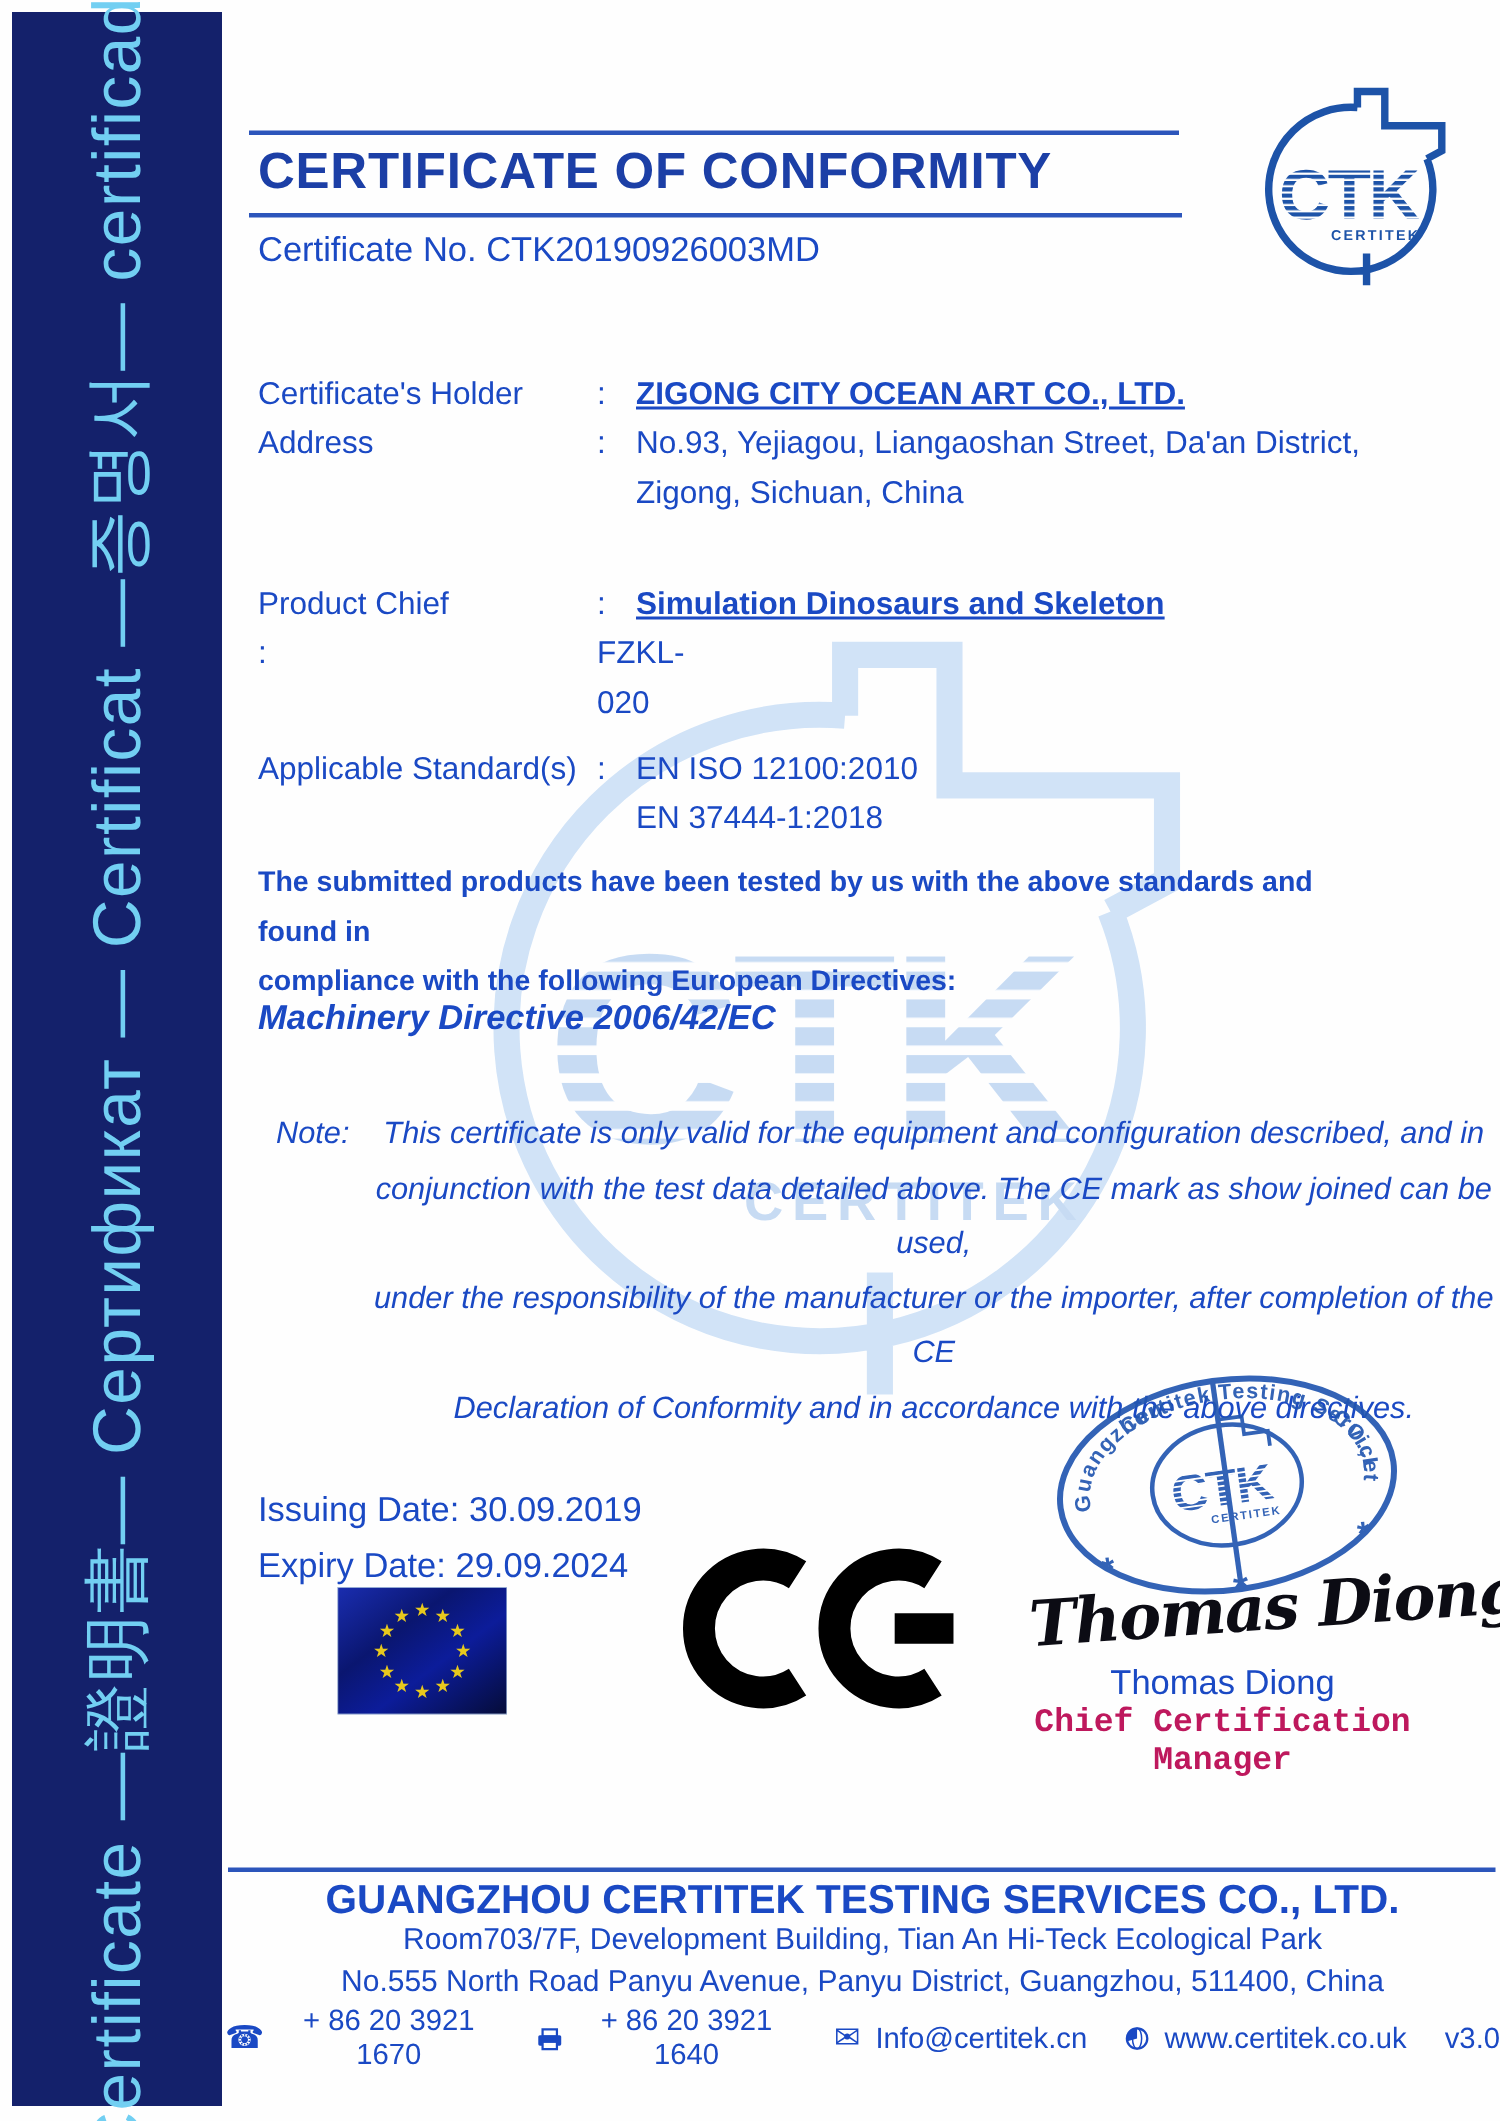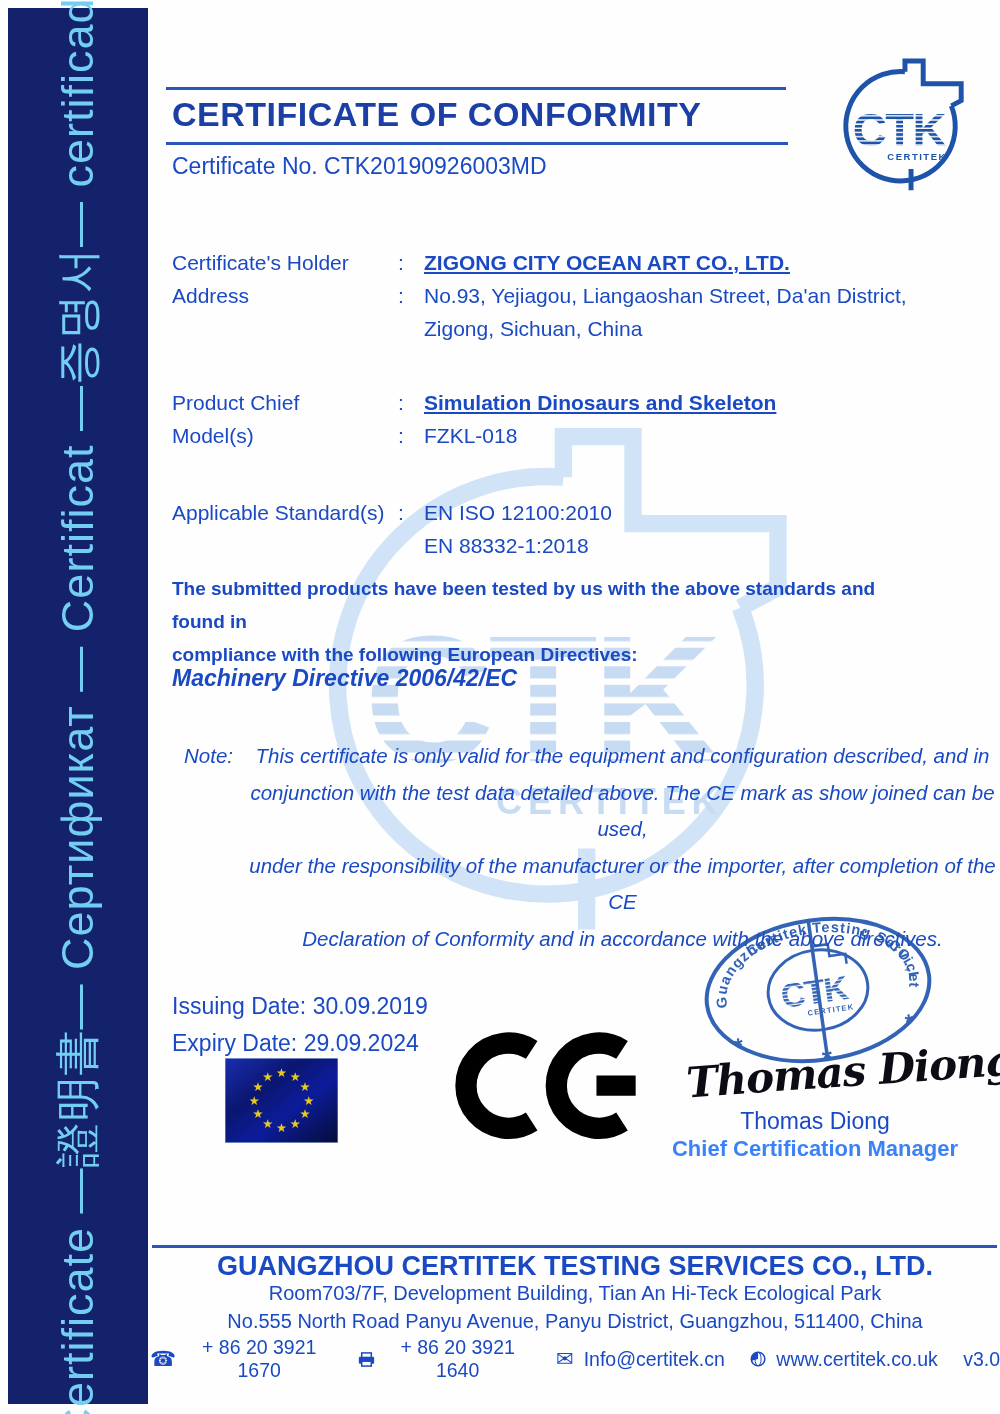--- a/index.html
+++ b/index.html
@@ -44,21 +44,21 @@
   .euflag { position:absolute; left:75px; top:1058px; width:113px; height:85px; }
   .cemark { position:absolute; left:305px; top:1026px; width:196px; }
 
   .seal { position:absolute; left:548px; top:908px; width:240px; opacity:0.92; }
   .signature-script { position:absolute; left:536px; top:1048px; width:300px; text-align:center;
     font-family:"DejaVu Serif", serif; font-style:italic; font-size:42px; font-weight:bold; color:#0c0c14;
     transform:rotate(-4deg); letter-spacing:-1px; white-space:nowrap; }
   .signer { position:absolute; left:510px; top:1108px; width:310px; text-align:center;
     font-size:23px; color:#1a49c4; }
   .signer-role { position:absolute; left:510px; top:1136px; width:310px; text-align:center;
-    font-size:22px; font-weight:bold; color:#3b82f6; }
+    font-size:22px; font-weight:bold; color:#be185d;font-family:Liberation Mono, monospace; }
 
   .footer { position:absolute; left:0; top:1252px; width:850px; text-align:center; color:#1a49c4; }
   .footer .company { font-size:27px; font-weight:bold; line-height:28px; }
   .footer .addr { font-size:20px; line-height:27.5px; }
   .contact-row { margin-top:1px; display:flex; justify-content:center; align-items:center; gap:10px;
     font-size:19.5px; }
   .contact-row .icn { font-size:21px; line-height:20px; }
   .gap { width:6px; }
 </style>
 </head>
@@ -117,32 +117,31 @@
       <div>No.93, Yejiagou, Liangaoshan Street, Da'an District,</div>
       <div></div>
         <div></div>
       <div>Zigong, Sichuan, China</div>
     </div>
 
     <div class="fieldgrid fg2">
       <div>Product Chief</div>
       <div>:</div>
       <div class="bold">Simulation Dinosaurs and Skeleton</div>
-      <div>Model(s)</div>
-      <div>:</div>
-      <div>FZKL-018</div>
+      <div>:</div>
+      <div>FZKL-020</div>
     </div>
 
     <div class="fieldgrid fg3">
       <div>Applicable Standard(s)</div>
       <div>:</div>
       <div>EN ISO 12100:2010</div>
       <div></div>
         <div></div>
-      <div>EN 88332-1:2018</div>
+      <div>EN 37444-1:2018</div>
     </div>
 
     <div class="statement">
       <div>The submitted products have been tested by us with the above standards and found in</div>
       <div>compliance with the following European Directives:</div>
     </div>
 
     <div class="directive">Machinery Directive 2006/42/EC</div>
 
     <div class="noteblock">

